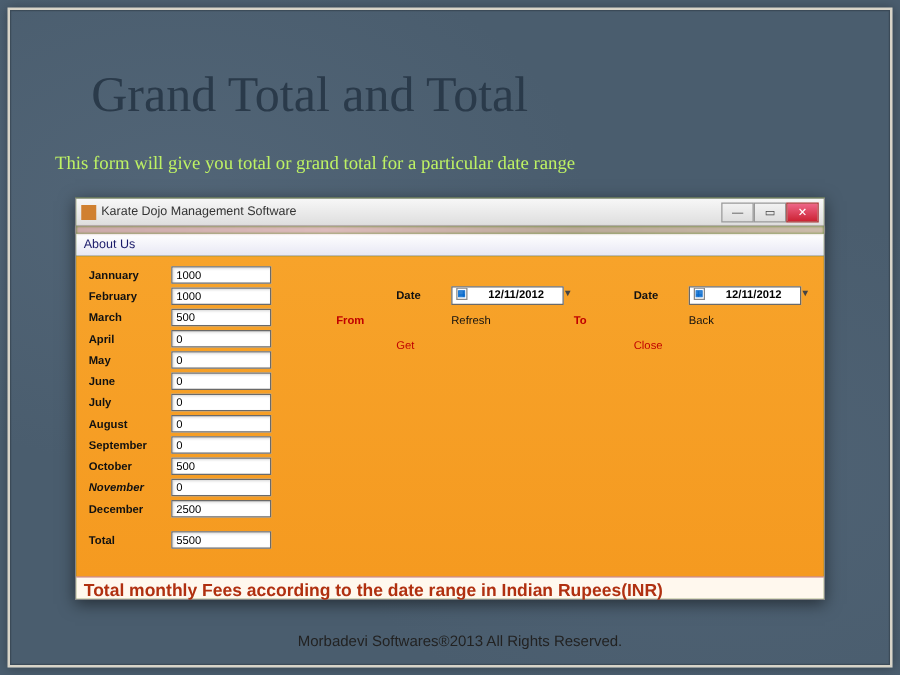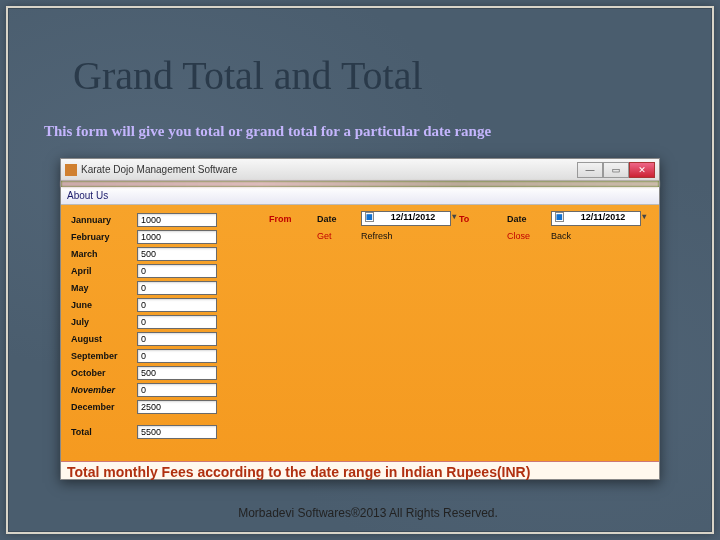--- a/index.html
+++ b/index.html
@@ -28,22 +28,22 @@
     font-size: 40px;
     color: #2a3a4a;
     font-family: Georgia, 'Times New Roman', serif;
     margin-left: 37px;
   }
   .slide-desc {
     position: absolute;
     top: 123px;
     left: 44px;
     font-size: 15px;
-    font-weight: bold;
-    color: #c4b5fd;
+    font-weight: normal;
+    color: #bef264;
     font-family: Georgia, serif;
   }
   .app-window {
     position: absolute;
     top: 158px;
     left: 60px;
     width: 600px;
     height: 322px;
     background: #4d7c0f;
     border: 1px solid #888;
@@ -143,21 +143,21 @@
     left: 208px;
     right: 8px;
     display: grid;
     grid-template-columns: 40px 36px 90px 40px 36px 90px;
     align-items: center;
     gap: 4px 8px;
     font-size: 9px;
     font-weight: bold;
     color: #111;
   }
-  .red-label { color: #c00000; }
+  .red-label { color: #c00000; margin-top: 40px; }
   .date-input {
     height: 15px;
     background: #fff;
     border: 1px solid #6a6a6a;
     font-size: 9px;
     padding: 0 3px;
     display: flex;
     gap: 17px;
     color: #000;
   }

